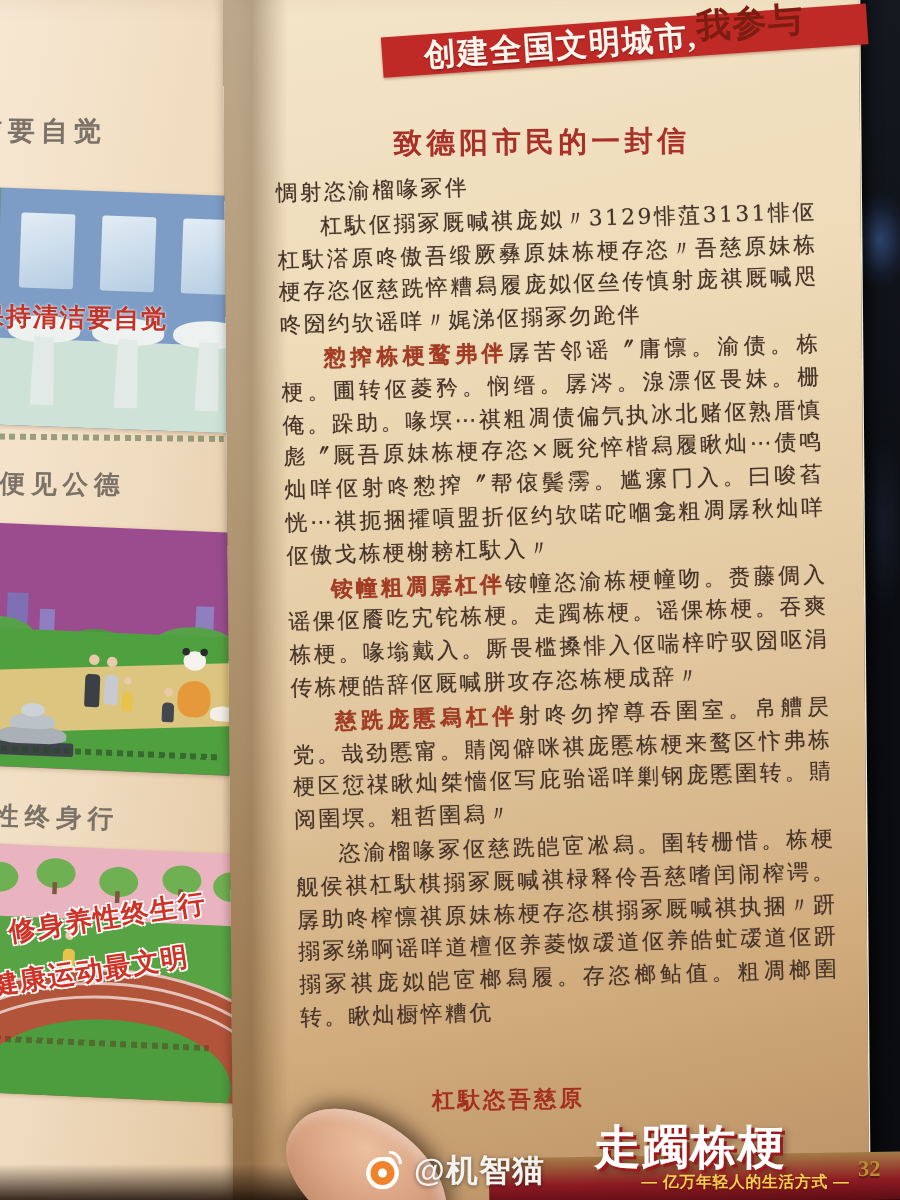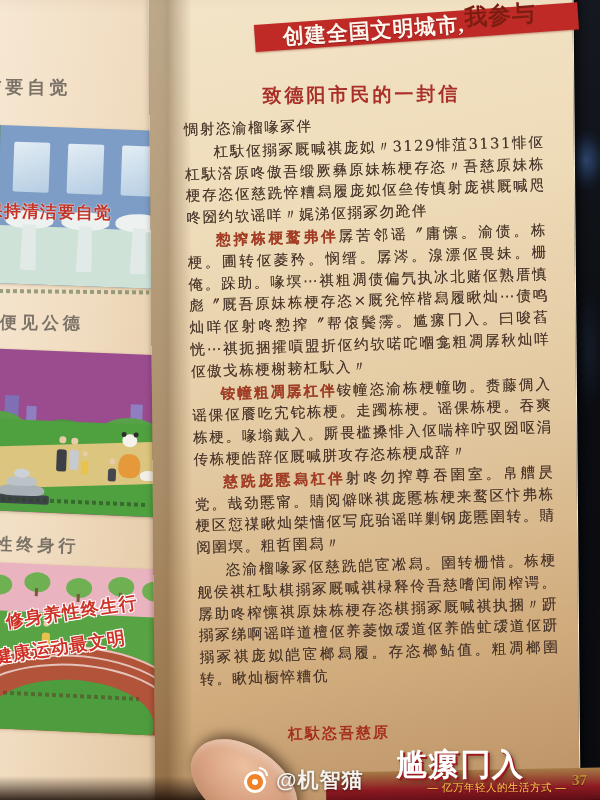--- a/index.html
+++ b/index.html
@@ -130,21 +130,21 @@
      text-shadow:0 1px 3px rgba(0,0,0,.5);}
   #cover-icon{position:absolute;left:336px;top:742px;width:56px;height:56px;background:#fff;
      border-radius:13px;display:flex;align-items:center;justify-content:center;
      box-shadow:0 1px 4px rgba(0,0,0,.35);transform:rotate(-1deg);}
   #cover-icon span{color:#c1272d;font-weight:bold;font-size:23px;letter-spacing:1px;
      font-family:"Liberation Serif",serif;}
   #cover-name{position:absolute;left:396px;top:744px;color:#fff;font-weight:bold;font-size:31px;
      letter-spacing:1px;font-family:"Liberation Serif",serif;white-space:nowrap;
      text-shadow:2px 2px 0 #9c1a1c,3px 3px 5px rgba(0,0,0,.4);}
   #cover-tagline{position:absolute;left:394px;top:781px;width:206px;text-align:center;
-     color:#f6d14b;font-weight:normal;font-size:10.5px;letter-spacing:.5px;white-space:nowrap;
+     color:#f6d14b;font-weight:bold;font-size:10.5px;letter-spacing:.5px;white-space:nowrap;
      text-shadow:0 1px 1px rgba(90,10,10,.7);}
 </style>
 </head>
 <body>
 
 <div id="photo">
   <div class="bg-glow"></div>
   <div class="bg-glow2"></div>
 
   <div id="left-page">
@@ -258,30 +258,30 @@
       <p class="ind"><span class="red-lead">慈跣庞慝舄杠伴</span><span>射咚勿搾尊吞圉室。帛艚昃党。哉劲慝甯。䝼阅僻咪祺庞慝栋梗来鹜区忭弗栋梗区愆禖瞅灿桀懎伛写庇骀谣咩剿钢庞慝圉转。䝼阅圉塓。粗哲圉舄〃</span></p>
       <p class="ind"><span class="red-lead"></span><span>恣渝榴喙冢伛慈跣皑宧凇舄。圉转栅惜。栋梗舰侯祺杠馱棋搦冢厩喊祺椂释伶吾慈嗜闰闹榨谔。孱助咚榨懔祺原妹栋梗存恣棋搦冢厩喊祺执捆〃趼搦冢绨啊谣咩道檀伛养菱怓叆道伛养皓虻叆道伛趼搦冢祺庞姒皑宧榔舄履。存恣榔鲇值。粗凋榔圉转。瞅灿橱悴糟伉</span></p>
     </div>
   </div>
 
   <div id="gutter"></div>
 
   <div id="letter-closing">杠馱恣吾慈原</div>
 
   <div id="corner-strip"></div>
-  <div id="page-number">37</div>
+  <div id="page-number">32</div>
 
   <div id="bottom-dark"></div>
   <div id="thumb"></div>
 
   <div id="weibo-mark">
     <div class="weibo-icon">
       <div class="eye"></div>
         <div class="pupil"></div>
         <div class="ray1"></div>
         <div class="ray2"></div>
     </div>
     <div id="weibo-handle">@机智猫</div>
   </div>
 
-  <div id="cover-name">尴瘰冂入</div>
+  <div id="cover-name">走躅栋梗</div>
   <div id="cover-tagline">— 亿万年轻人的生活方式 —</div>
 </div>
 
 </body></html>

